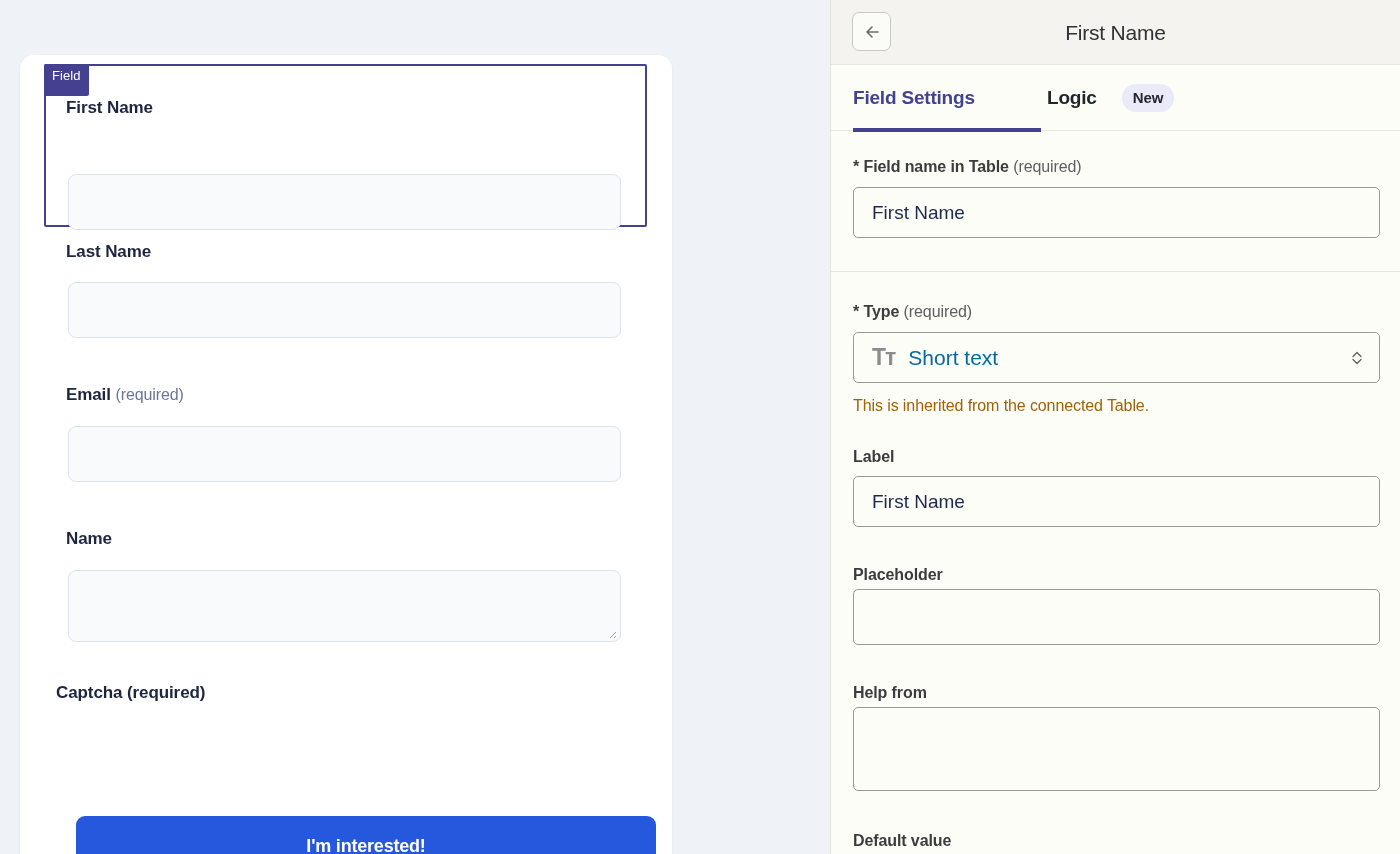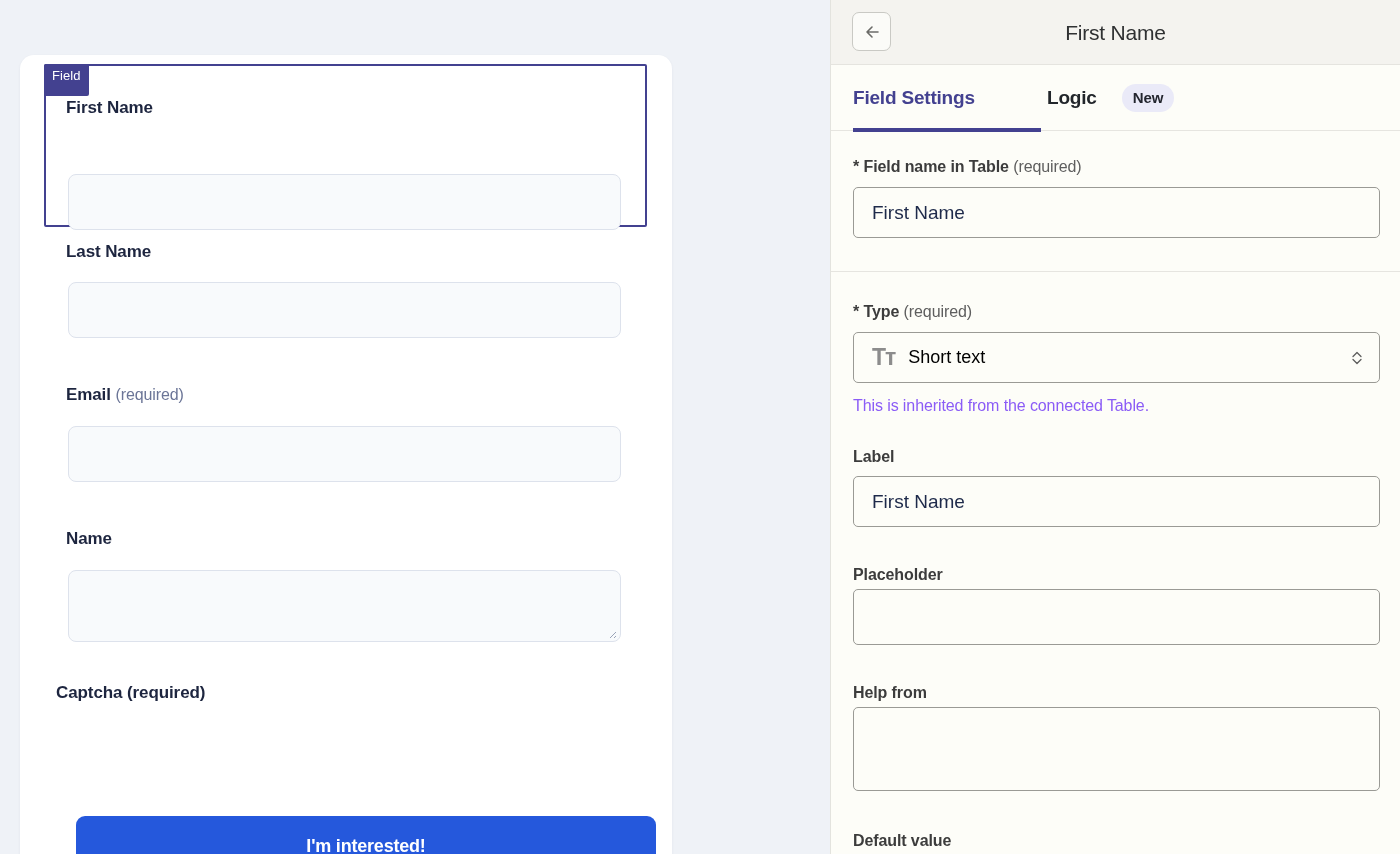--- a/index.html
+++ b/index.html
@@ -161,29 +161,29 @@
   .s-select {
     position: relative;
     width: 527px; height: 51px;
     background: #fdfdf8;
     border: 1px solid #9a9a95;
     border-radius: 5px;
     display: flex; align-items: center; gap: 13px;
     padding: 0 18px;
     cursor: pointer;
   }
-  .s-select .sel-val { font-size: 18px; color: #000000; }
+  .s-select .sel-val { font-size: 21px; color: #0369a1; }
   .tt-icon { color: #8c8c8c; font-size: 23px; font-weight: 700; letter-spacing: -1px; }
   .chev {
     position: absolute; right: 15px; top: 50%;
     transform: translateY(-50%);
     color: #5d5d5d;
   }
   .hint {
-    font-size: 16px; color: #8b5cf6;
+    font-size: 16px; color: #a16207;
     letter-spacing: -.1px;
   }
   .divider {
     position: absolute; left: 0; width: 570px; height: 1px;
     background: #e6e5e0;
   }
 </style>
 </head>
 <body>
 

